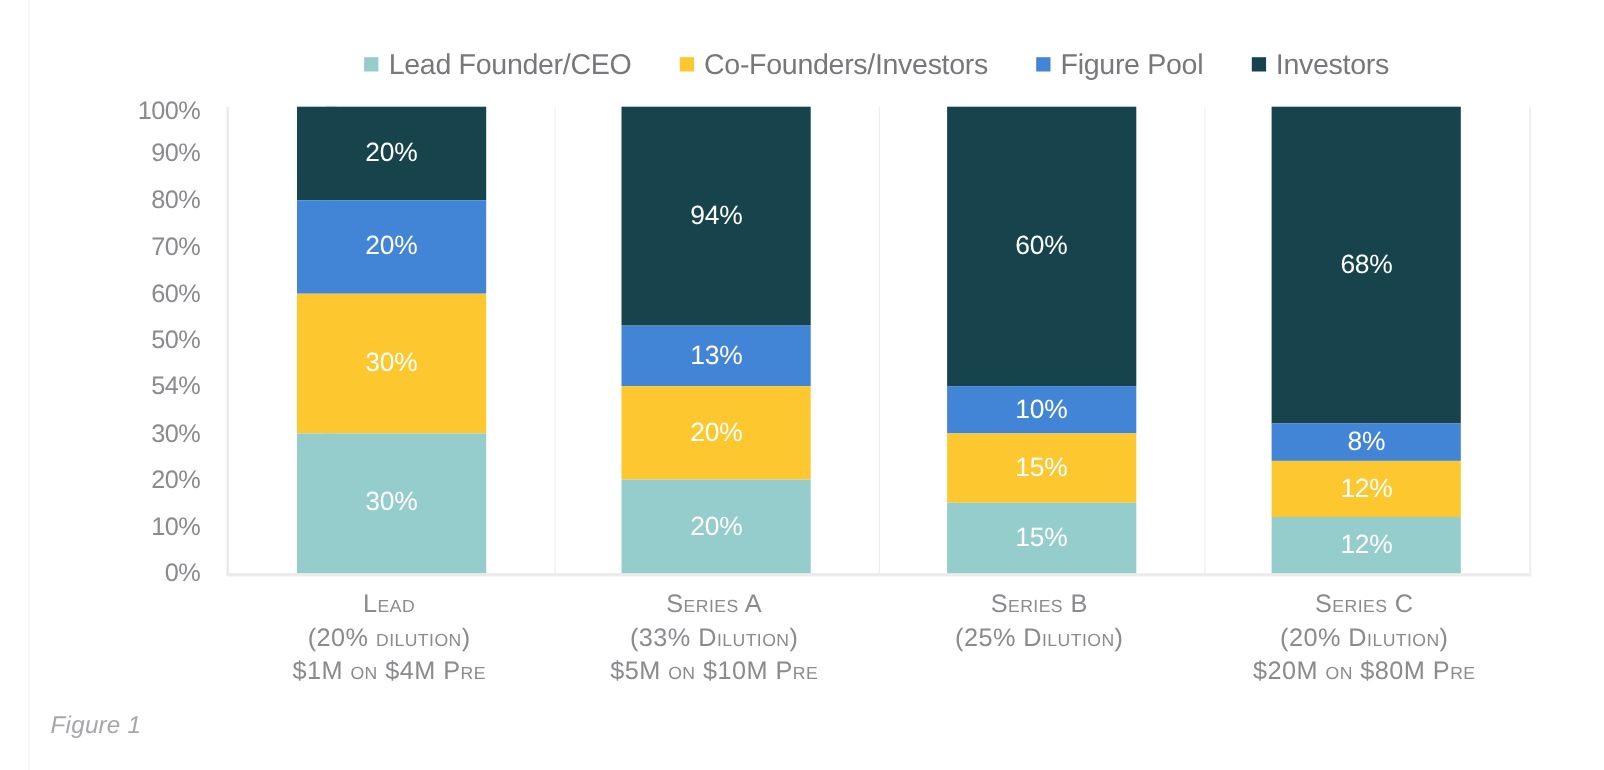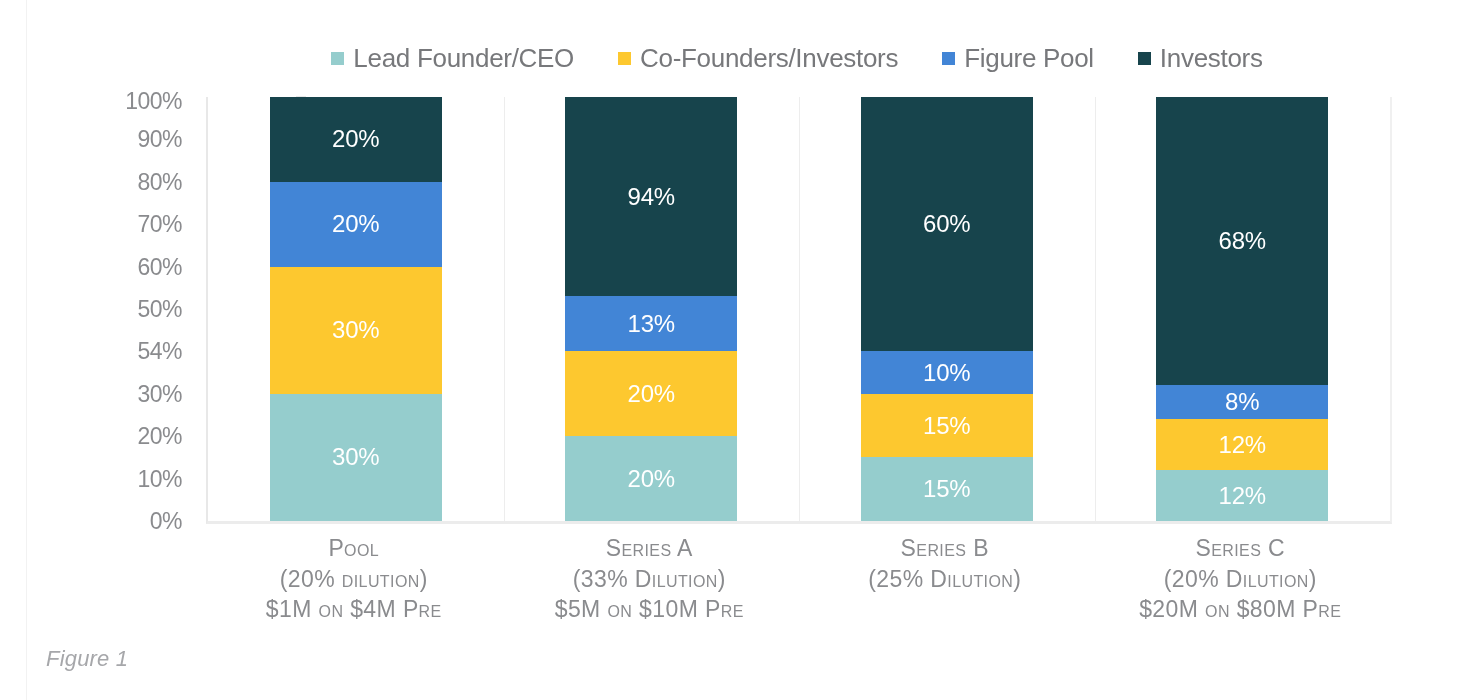--- a/index.html
+++ b/index.html
@@ -283,21 +283,21 @@
           </div>
           <div class="seg" style="background: rgb(149, 205, 205); height: 50.88px;">
             <span class="seg-label">12%</span>
           </div>
         </div>
       </div>
     </div>
 
   <div id="captions-layer">
       <div class="cat-caption" style="left: 206px; width: 295.5px;">
-        <div>Pool</div>
+        <div>Lead</div>
         <div>(20% dilution)</div>
         <div>$1M on $4M Pre</div>
       </div>
       <div class="cat-caption" style="left: 501.5px; width: 295.5px;">
         <div>Series A</div>
         <div>(33% Dilution)</div>
         <div>$5M on $10M Pre</div>
       </div>
       <div class="cat-caption" style="left: 797px; width: 295.5px;">
         <div>Series B</div>

